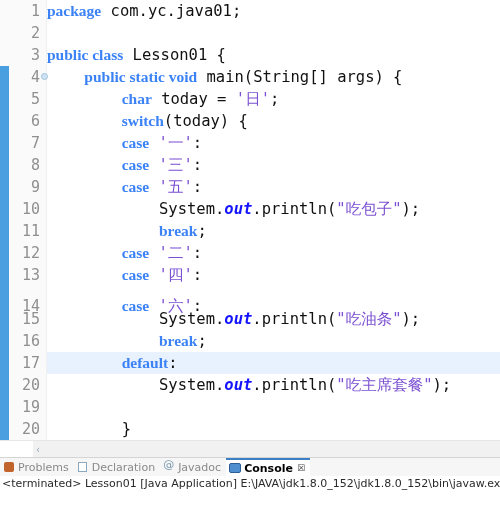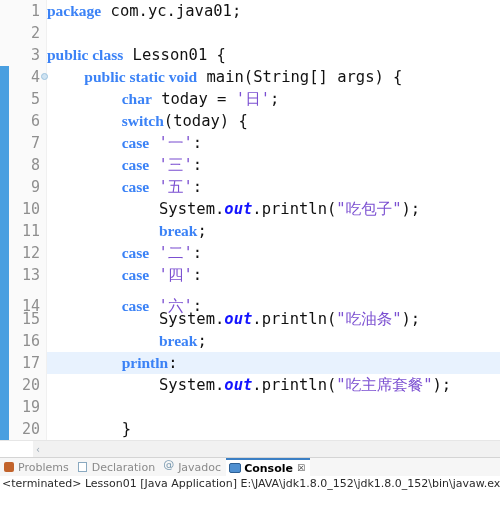--- a/index.html
+++ b/index.html
@@ -242,21 +242,21 @@
         <div class="row" style="top: 0px;"><span class="lineno">7</span><span class="codetext"><span class="pln">        </span><span class="kw">case</span><span class="pln"> </span><span class="str">'一'</span><span class="pln">:</span></span></div>
         <div class="row" style="top: 0px;"><span class="lineno">8</span><span class="codetext"><span class="pln">        </span><span class="kw">case</span><span class="pln"> </span><span class="str">'三'</span><span class="pln">:</span></span></div>
         <div class="row" style="top: 0px;"><span class="lineno">9</span><span class="codetext"><span class="pln">        </span><span class="kw">case</span><span class="pln"> </span><span class="str">'五'</span><span class="pln">:</span></span></div>
         <div class="row" style="top: 0px;"><span class="lineno">10</span><span class="codetext"><span class="pln">            System.</span><span class="fld">out</span><span class="pln">.println(</span><span class="str">"吃包子"</span><span class="pln">);</span></span></div>
         <div class="row" style="top: 0px;"><span class="lineno">11</span><span class="codetext"><span class="pln">            </span><span class="kw">break</span><span class="pln">;</span></span></div>
         <div class="row" style="top: 0px;"><span class="lineno">12</span><span class="codetext"><span class="pln">        </span><span class="kw">case</span><span class="pln"> </span><span class="str">'二'</span><span class="pln">:</span></span></div>
         <div class="row" style="top: 0px;"><span class="lineno">13</span><span class="codetext"><span class="pln">        </span><span class="kw">case</span><span class="pln"> </span><span class="str">'四'</span><span class="pln">:</span></span></div>
         <div class="row" style="top: 9px;"><span class="lineno">14</span><span class="codetext"><span class="pln">        </span><span class="kw">case</span><span class="pln"> </span><span class="str">'六'</span><span class="pln">:</span></span></div>
         <div class="row" style="top: 0px;"><span class="lineno">15</span><span class="codetext"><span class="pln">            System.</span><span class="fld">out</span><span class="pln">.println(</span><span class="str">"吃油条"</span><span class="pln">);</span></span></div>
         <div class="row" style="top: 0px;"><span class="lineno">16</span><span class="codetext"><span class="pln">            </span><span class="kw">break</span><span class="pln">;</span></span></div>
-        <div class="row current" style="top: 0px;"><div class="hl"></div><span class="lineno">17</span><span class="codetext"><span class="pln">        </span><span class="kw">println</span><span class="pln">:</span></span></div>
+        <div class="row current" style="top: 0px;"><div class="hl"></div><span class="lineno">17</span><span class="codetext"><span class="pln">        </span><span class="kw">default</span><span class="pln">:</span></span></div>
         <div class="row" style="top: 0px;"><span class="lineno">20</span><span class="codetext"><span class="pln">            System.</span><span class="fld">out</span><span class="pln">.println(</span><span class="str">"吃主席套餐"</span><span class="pln">);</span></span></div>
         <div class="row" style="top: 0px;"><span class="lineno">19</span><span class="codetext"></span></div>
         <div class="row" style="top: 0px;"><span class="lineno">20</span><span class="codetext"><span class="pln">        }</span></span></div>
       </div>
   </div>
 
   <div class="hscroll-track">
     <div class="hscroll-left-pad"></div>
     <div class="hscroll-arrow">‹</div>
   </div>

